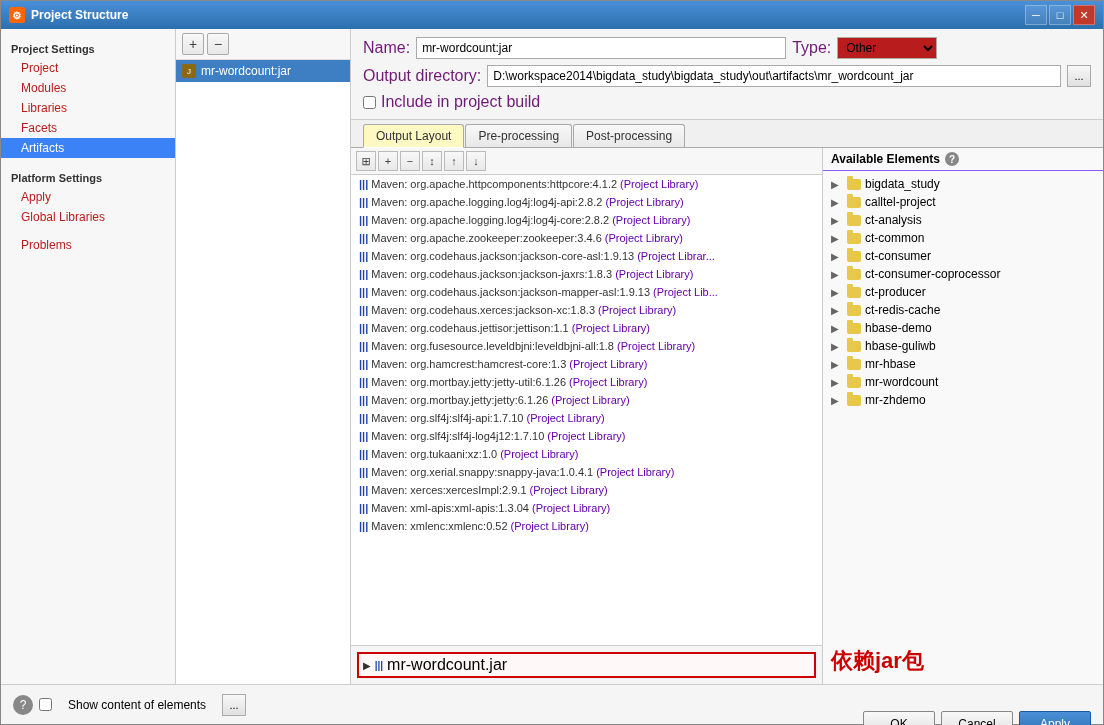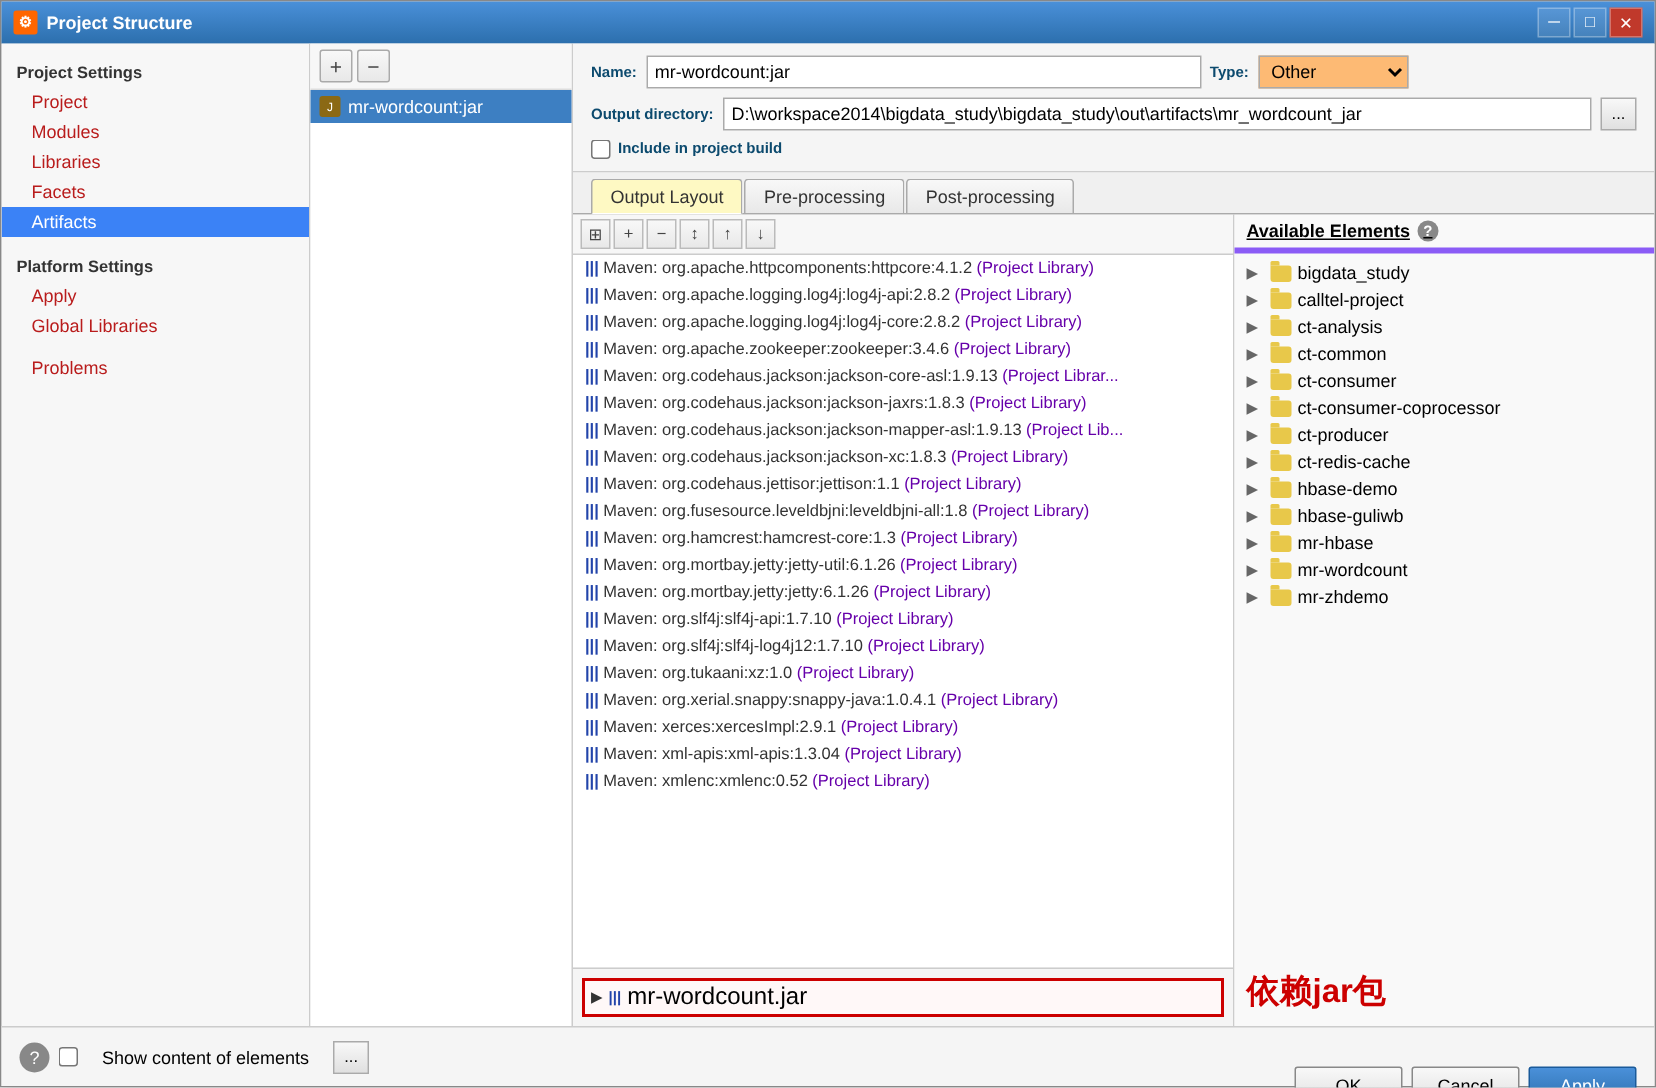--- a/index.html
+++ b/index.html
@@ -63,21 +63,21 @@
     
     .title-bar-btn.close { background: #c0392b; }
     
     .content-area {
       display: flex;
       flex: 1;
       overflow: hidden;
     }
     
     .sidebar {
-      width: 206px;
+      width: 175px;
       background: #f7f7f7;
       border-right: 1px solid #ccc;
       padding: 8px 0;
       overflow-y: auto;
     }
     
     .sidebar-section-header {
       font-size: 11px;
       font-weight: bold;
       color: #333;
@@ -168,24 +168,23 @@
     }
     
     .form-row {
       display: flex;
       align-items: center;
       margin-bottom: 6px;
       gap: 6px;
     }
     
     .form-label {
-      color: #0c4a6e;
-      font-size: 10px;
+      color: #701a75;
+      font-size: 16px;
       white-space: nowrap;
-      font-weight: bold;
     }
     
     .form-input {
       border: 1px solid #aaa;
       background: white;
       padding: 2px 5px;
       font-size: 12px;
       height: 22px;
     }
     
@@ -203,21 +202,21 @@
       background: linear-gradient(180deg, #f8f8f8, #e0e0e0);
       cursor: pointer;
       display: flex;
       align-items: center;
       justify-content: center;
       font-size: 11px;
     }
     
     .type-select {
       border: 1px solid #aaa;
-      background: #fdba74;
+      background: #b91c1c;
       padding: 2px 4px;
       font-size: 12px;
       height: 22px;
       min-width: 100px;
     }
     
     .checkbox-row {
       display: flex;
       align-items: center;
       gap: 5px;
@@ -326,25 +325,24 @@
       width: 280px;
       display: flex;
       flex-direction: column;
       background: #f9f9f9;
     }
     
     .available-header {
       padding: 4px 8px;
       font-size: 12px;
       font-weight: bold;
-      border-bottom: 4px solid #8b5cf6;
+      border-bottom: 1px solid #8b5cf6;
       display: flex;
       align-items: center;
       gap: 5px;
-      text-decoration: underline;
     }
     
     .help-icon {
       width: 14px;
       height: 14px;
       border-radius: 50%;
       background: #888;
       color: white;
       display: flex;
       align-items: center;
@@ -593,21 +591,21 @@
               <span class="dep-text">Maven: org.codehaus.jackson:jackson-jaxrs:1.8.3 </span>
                 <span class="dep-library">(Project Library)</span>
             </div>
             <div class="dep-item">
               <span class="dep-bar-icon">|||</span>
               <span class="dep-text">Maven: org.codehaus.jackson:jackson-mapper-asl:1.9.13 </span>
                 <span class="dep-library">(Project Lib...</span>
             </div>
             <div class="dep-item">
               <span class="dep-bar-icon">|||</span>
-              <span class="dep-text">Maven: org.codehaus.jackson:jackson-xc:1.8.3 </span>
+              <span class="dep-text">Maven: org.codehaus.xerces:jackson-xc:1.8.3 </span>
                 <span class="dep-library">(Project Library)</span>
             </div>
             <div class="dep-item">
               <span class="dep-bar-icon">|||</span>
               <span class="dep-text">Maven: org.codehaus.jettisor:jettison:1.1 </span>
                 <span class="dep-library">(Project Library)</span>
             </div>
             <div class="dep-item">
               <span class="dep-bar-icon">|||</span>
               <span class="dep-text">Maven: org.fusesource.leveldbjni:leveldbjni-all:1.8 </span>

